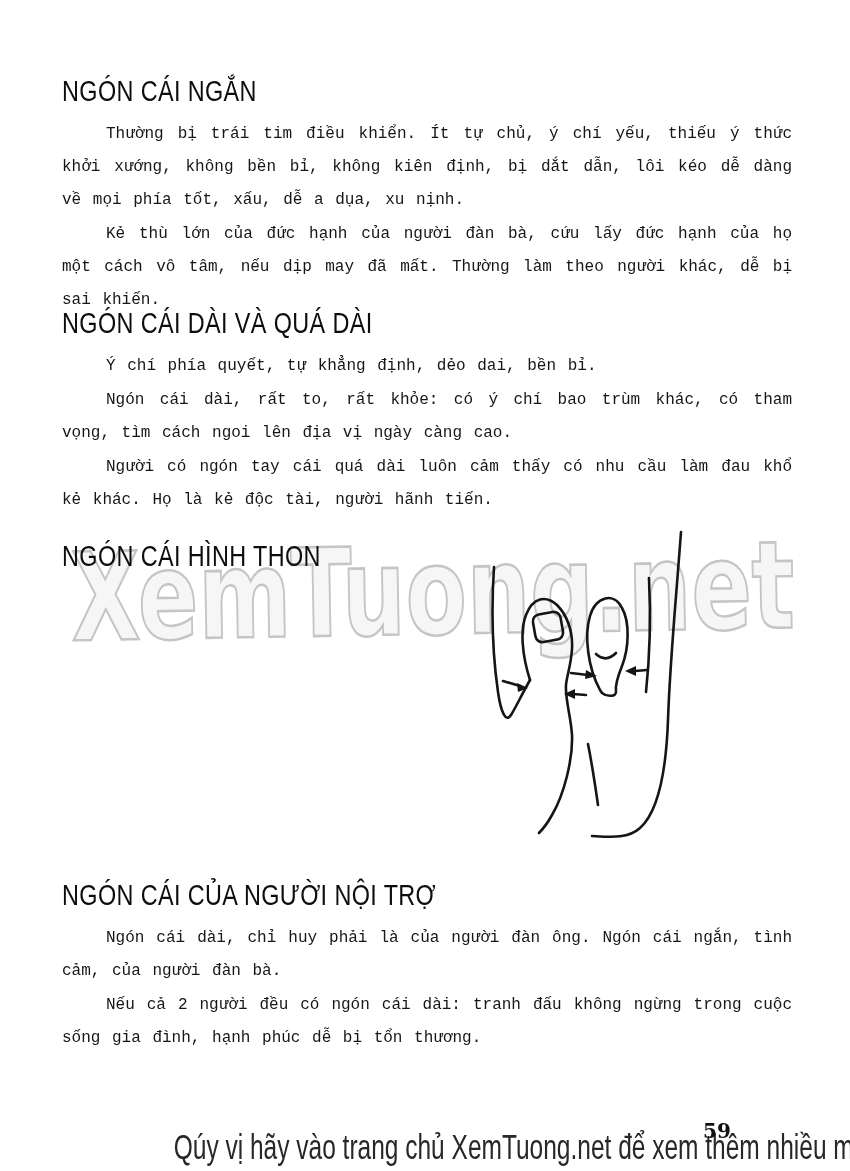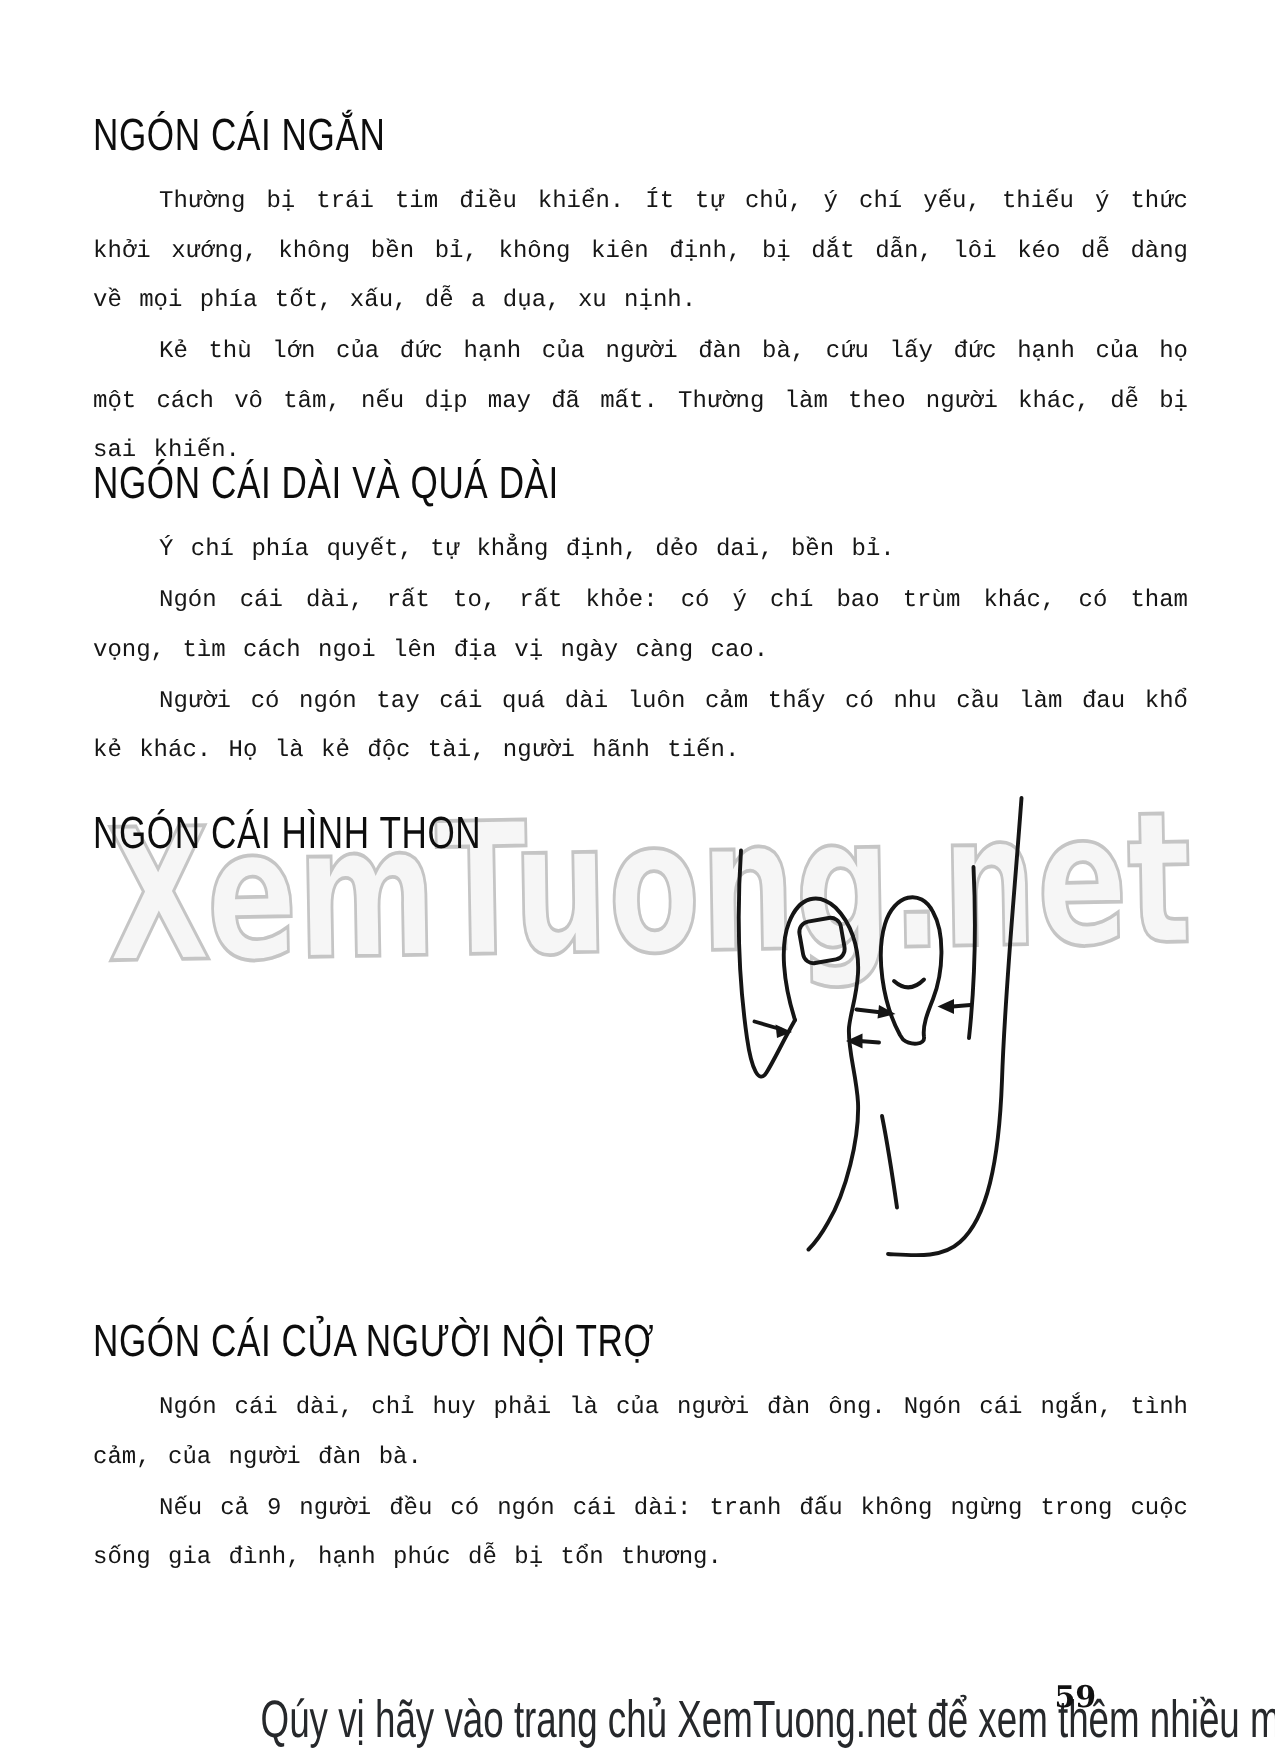--- a/index.html
+++ b/index.html
@@ -88,21 +88,21 @@
     <polygon points="127,149 116,143 115,152"></polygon>
     <line x1="116" y1="168" x2="103" y2="167"></line>
     <polygon points="94,167 105,162 105,172"></polygon>
     <line x1="177" y1="143" x2="165" y2="144"></line>
     <polygon points="155,144 166,139 166,149"></polygon>
   </svg>
 
   <div class="sec" id="sec4">
     <h2 class="hd"><span class="cond">NGÓN CÁI CỦA NGƯỜI NỘI TRỢ</span></h2>
     <p class="para">Ngón cái dài, chỉ huy phải là của người đàn ông. Ngón cái ngắn, tình cảm, của người đàn bà.</p>
-    <p class="para">Nếu cả 9 người đều có ngón cái dài: tranh đấu không ngừng trong cuộc sống gia đình, hạnh phúc dễ bị tổn thương.</p>
+    <p class="para">Nếu cả 2 người đều có ngón cái dài: tranh đấu không ngừng trong cuộc sống gia đình, hạnh phúc dễ bị tổn thương.</p>
   </div>
 
   <div id="pagenum">59</div>
 
   <div id="footer">
     <span class="cond">Qúy vị hãy vào trang chủ XemTuong.net để xem thêm nhiều mục hay khác</span>
   </div>
 
 </div>
 

